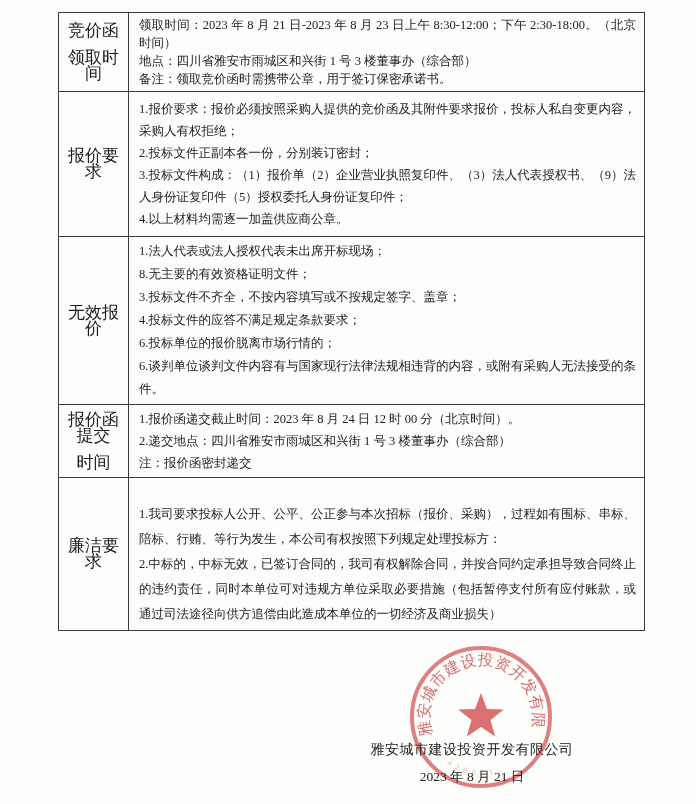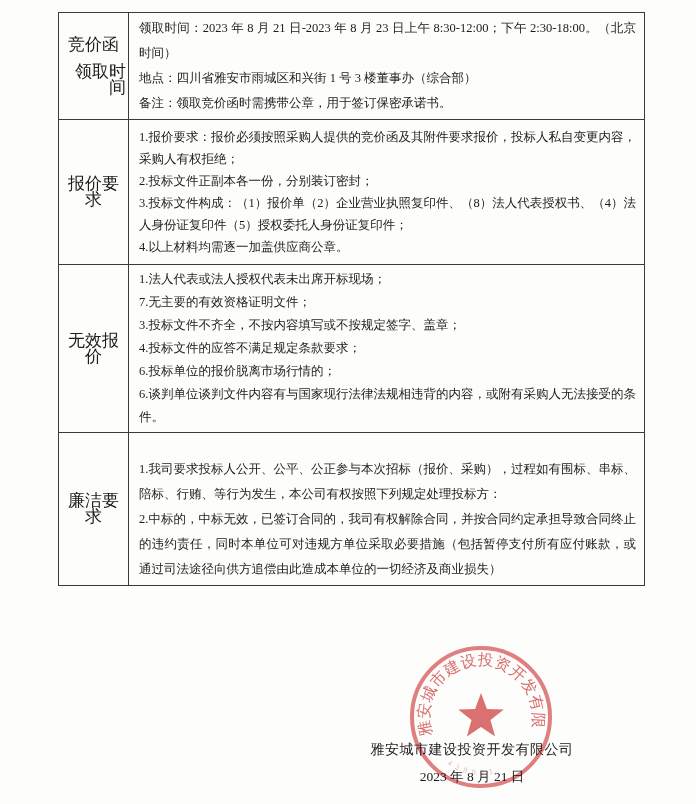--- a/index.html
+++ b/index.html
@@ -33,38 +33,38 @@
   }
   .label-cell {
     text-align: center;
     font-size: 17px;
     padding: 0 2px;
   }
   .label-cell .lbl {
     line-height: 16px;
   }
   .label-cell .lbl.l2:empty { display: none; }
-  .label-cell .lbl.l2 { margin-top: 11px; text-align: right; }
+  .label-cell .lbl.l2 { margin-top: 11px; }
 
   .content-cell {
     font-size: 12.5px;
     padding: 3px 8px 3px 10px;
     text-align: justify;
   }
   .content-cell p {
     margin: 0;
     line-height: 22px;
   }
   tr.r1 { height: 68px; }
   tr.r2 { height: 145px; }
   tr.r3 { height: 138px; }
   tr.r4 { height: 71px; }
   tr.r5 { height: 28px; }
   tr.r6 { height: 148px; }
-  tr.r1 .content-cell p { line-height: 25px; }
+  tr.r1 .content-cell p { line-height: 18px; }
   tr.r3 .content-cell p { line-height: 23px; }
   tr.r6 .content-cell { vertical-align: top; padding-top: 24px; }
   tr.r6 .content-cell p { line-height: 25px; }
 
   
   .sign-block {
     position: absolute;
     left: 332px;
     top: 742px;
     width: 280px;
@@ -118,40 +118,51 @@
       </tr>
 
       <tr class="r2">
         <td class="label-cell">
           <div class="lbl l1">报价要求</div>
 
         </td>
         <td class="content-cell">
           <p>1.报价要求：报价必须按照采购人提供的竞价函及其附件要求报价，投标人私自变更内容，采购人有权拒绝；</p>
           <p>2.投标文件正副本各一份，分别装订密封；</p>
-          <p>3.投标文件构成：（1）报价单（2）企业营业执照复印件、（8）法人代表授权书、（4）法人身份证复印件（5）授权委托人身份证复印件；</p>
+          <p>3.投标文件构成：（1）报价单（2）企业营业执照复印件、（3）法人代表授权书、（9）法人身份证复印件（5）授权委托人身份证复印件；</p>
           <p>4.以上材料均需逐一加盖供应商公章。</p>
         </td>
       </tr>
 
       <tr class="r3">
         <td class="label-cell">
           <div class="lbl l1">无效报价</div>
 
         </td>
         <td class="content-cell">
           <p>1.法人代表或法人授权代表未出席开标现场；</p>
-          <p>7.无主要的有效资格证明文件；</p>
+          <p>8.无主要的有效资格证明文件；</p>
           <p>3.投标文件不齐全，不按内容填写或不按规定签字、盖章；</p>
           <p>4.投标文件的应答不满足规定条款要求；</p>
           <p>6.投标单位的报价脱离市场行情的；</p>
           <p>6.谈判单位谈判文件内容有与国家现行法律法规相违背的内容，或附有采购人无法接受的条件。</p>
         </td>
       </tr>
 
+      <tr class="r4">
+        <td class="label-cell">
+          <div class="lbl l1">报价函提交</div>
+          <div class="lbl l2">时间</div>
+        </td>
+        <td class="content-cell">
+          <p>1.报价函递交截止时间：2023 年 8 月 24 日  12 时 00 分（北京时间）。</p>
+          <p>2.递交地点：四川省雅安市雨城区和兴街 1 号 3 楼董事办（综合部）</p>
+          <p>注：报价函密封递交</p>
+        </td>
+      </tr>
 
 
       <tr class="r6">
         <td class="label-cell">
           <div class="lbl l1">廉洁要求</div>
 
         </td>
         <td class="content-cell">
           <p>1.我司要求投标人公开、公平、公正参与本次招标（报价、采购），过程如有围标、串标、陪标、行贿、等行为发生，本公司有权按照下列规定处理投标方：</p>
           <p>2.中标的，中标无效，已签订合同的，我司有权解除合同，并按合同约定承担导致合同终止的违约责任，同时本单位可对违规方单位采取必要措施（包括暂停支付所有应付账款，或通过司法途径向供方追偿由此造成本单位的一切经济及商业损失）</p>

